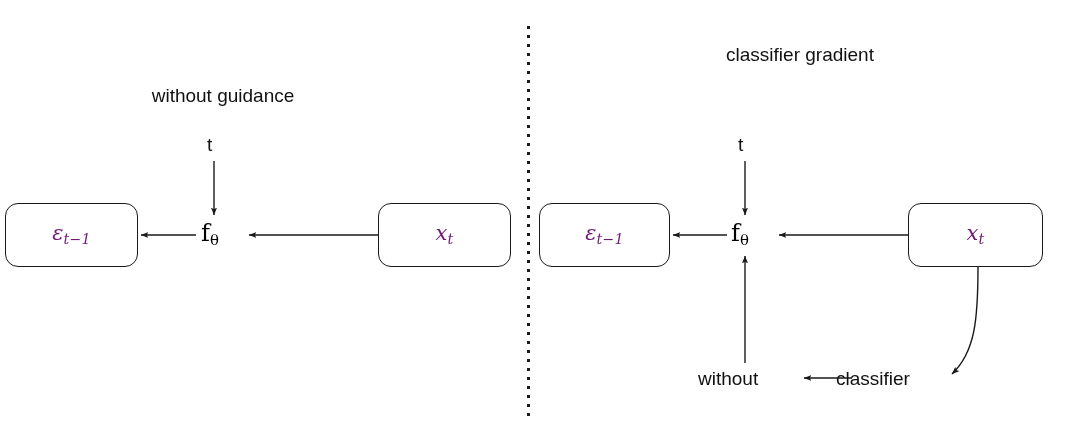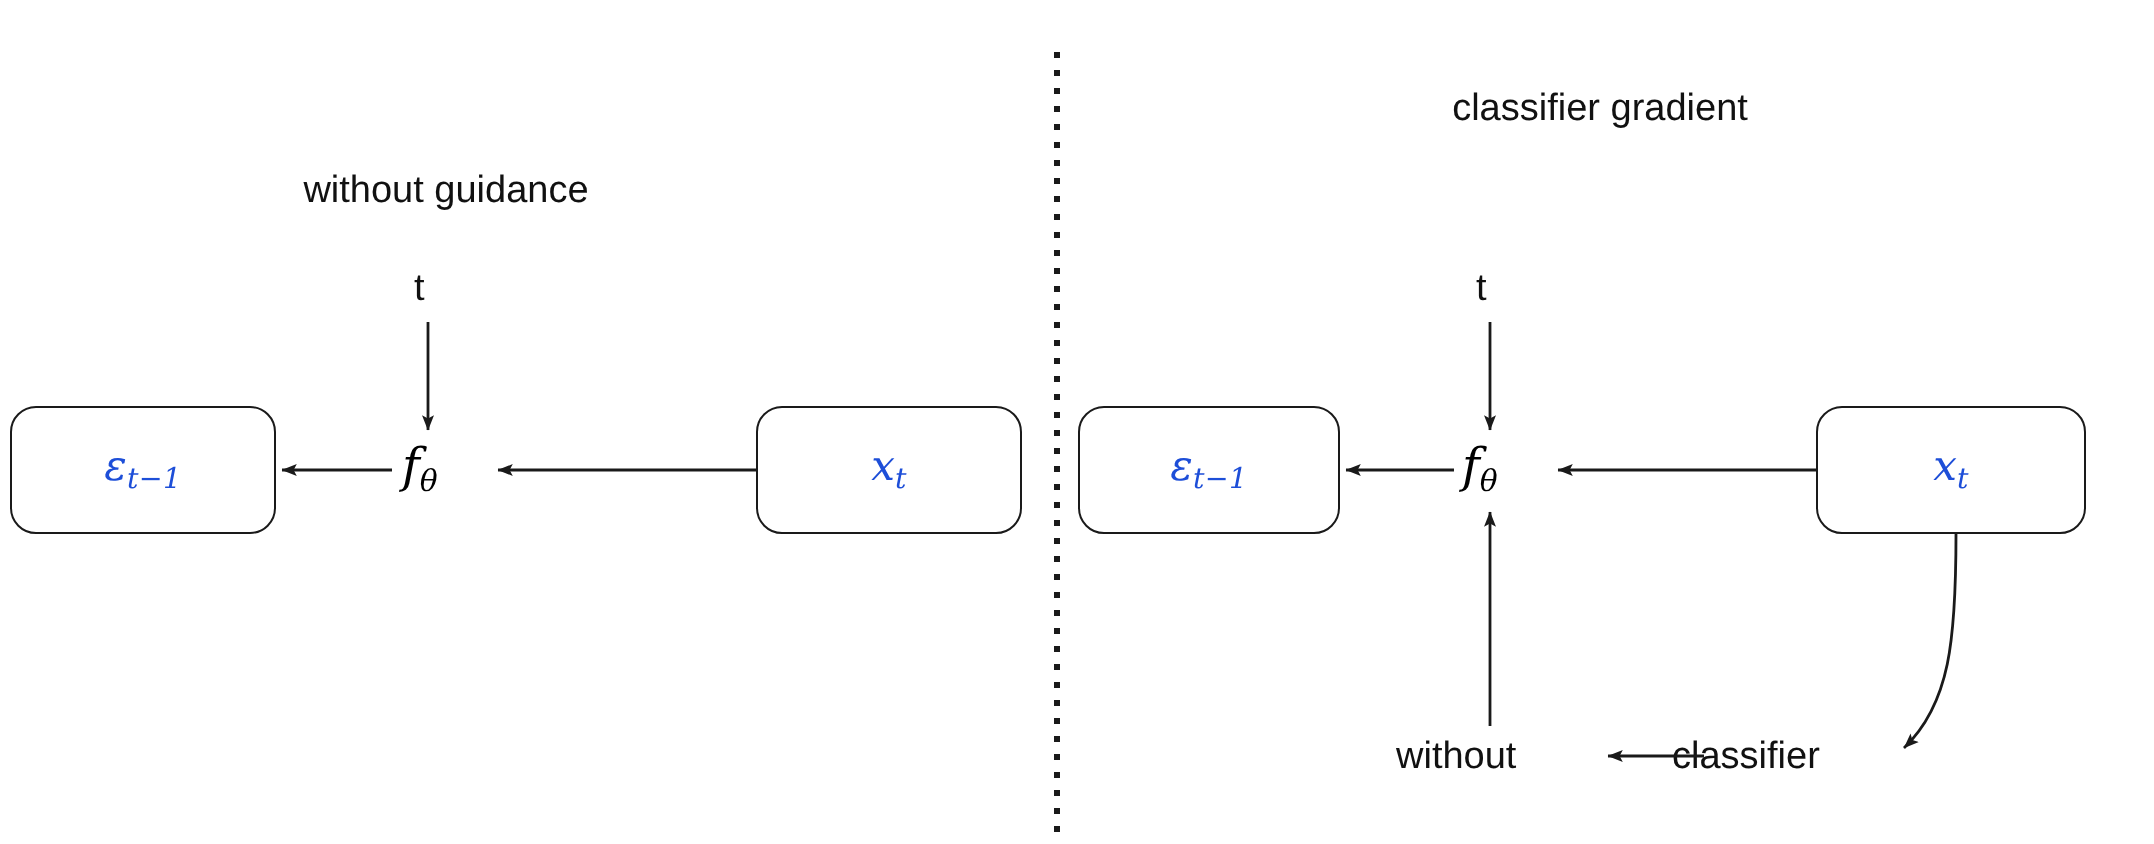--- a/index.html
+++ b/index.html
@@ -33,41 +33,40 @@
     background: #ffffff;
     box-sizing: border-box;
     display: flex;
     align-items: center;
     justify-content: center;
   }
   .math {
     font-family: "DejaVu Serif", "Liberation Serif", serif;
     font-style: italic;
     font-size: 21px;
-    color: #1d4ed8;
+    color: #701a75;
     white-space: nowrap;
     line-height: 1;
   }
   .math sub {
     font-size: 0.68em;
     font-style: italic;
     vertical-align: -0.28em;
     letter-spacing: 0.2px;
   }
   .plain-label {
     position: absolute;
     font-family: "Liberation Sans", sans-serif;
     font-size: 19px;
     color: #111111;
     white-space: nowrap;
   }
   .f-label {
     position: absolute;
     font-family: "DejaVu Serif", "Liberation Serif", serif;
-    font-style: italic;
     font-size: 24px;
     color: #000000;
     white-space: nowrap;
     line-height: 1;
     text-align: center;
   }
   .f-label sub {
     font-size: 0.62em;
     vertical-align: -0.3em;
   }

